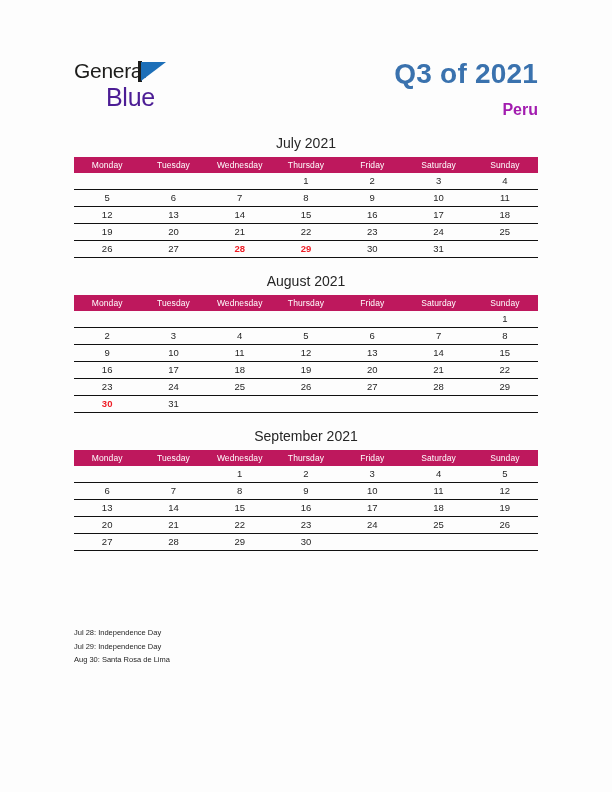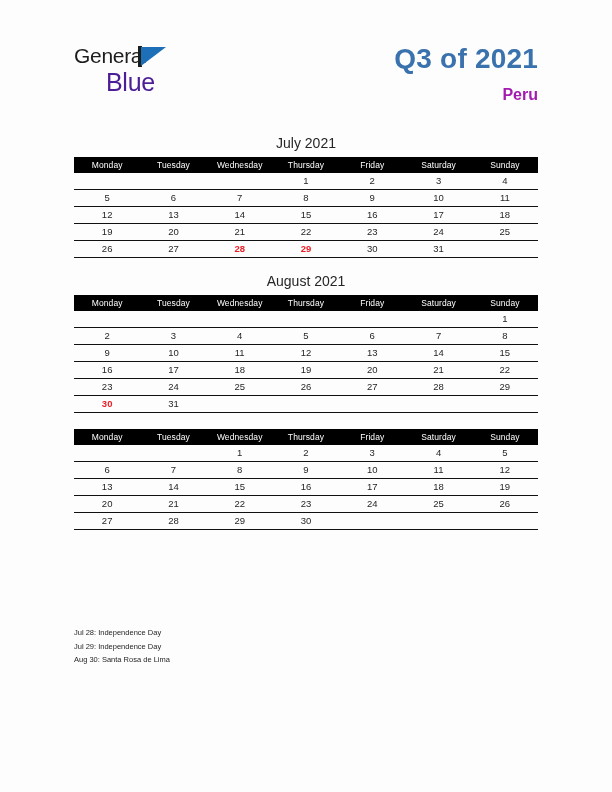--- a/index.html
+++ b/index.html
@@ -13,21 +13,21 @@
     font-family: "Liberation Sans", sans-serif;
     position: relative;
     overflow: hidden;
     -webkit-font-smoothing: antialiased;
   }
 
   
   .header {
     position: absolute;
     left: 0;
-    top: 0;
+    top: 15px;
     width: 612px;
     height: 130px;
   }
   .logo {
     position: absolute;
     left: 74px;
     top: 44px;
     width: 200px;
     height: 56px;
   }
@@ -106,21 +106,21 @@
     line-height: 15px;
     padding-bottom: 6px;
     font-family: "Liberation Sans", sans-serif;
   }
   table.cal {
     border-collapse: collapse;
     width: 464px;
     table-layout: fixed;
   }
   table.cal th {
-    background: #000000;
+    background: #be185d;
     color: #ffffff;
     font-size: 8.5px;
     font-weight: normal;
     height: 15px;
     line-height: 16px;
     padding: 0;
     text-align: center;
     letter-spacing: 0.1px;
   }
   table.cal td {
@@ -306,20 +306,21 @@
             <td class="empty"></td>
             <td class="empty"></td>
             <td class="empty"></td>
             <td class="empty"></td>
             <td class="empty"></td>
           </tr>
         </tbody>
       </table>
     </div>
     <div class="month">
+      <div class="month-title">September 2021</div>
       <table class="cal">
         <thead>
           <tr>
             <th>Monday</th>
             <th>Tuesday</th>
             <th>Wednesday</th>
             <th>Thursday</th>
             <th>Friday</th>
             <th>Saturday</th>
             <th>Sunday</th>

